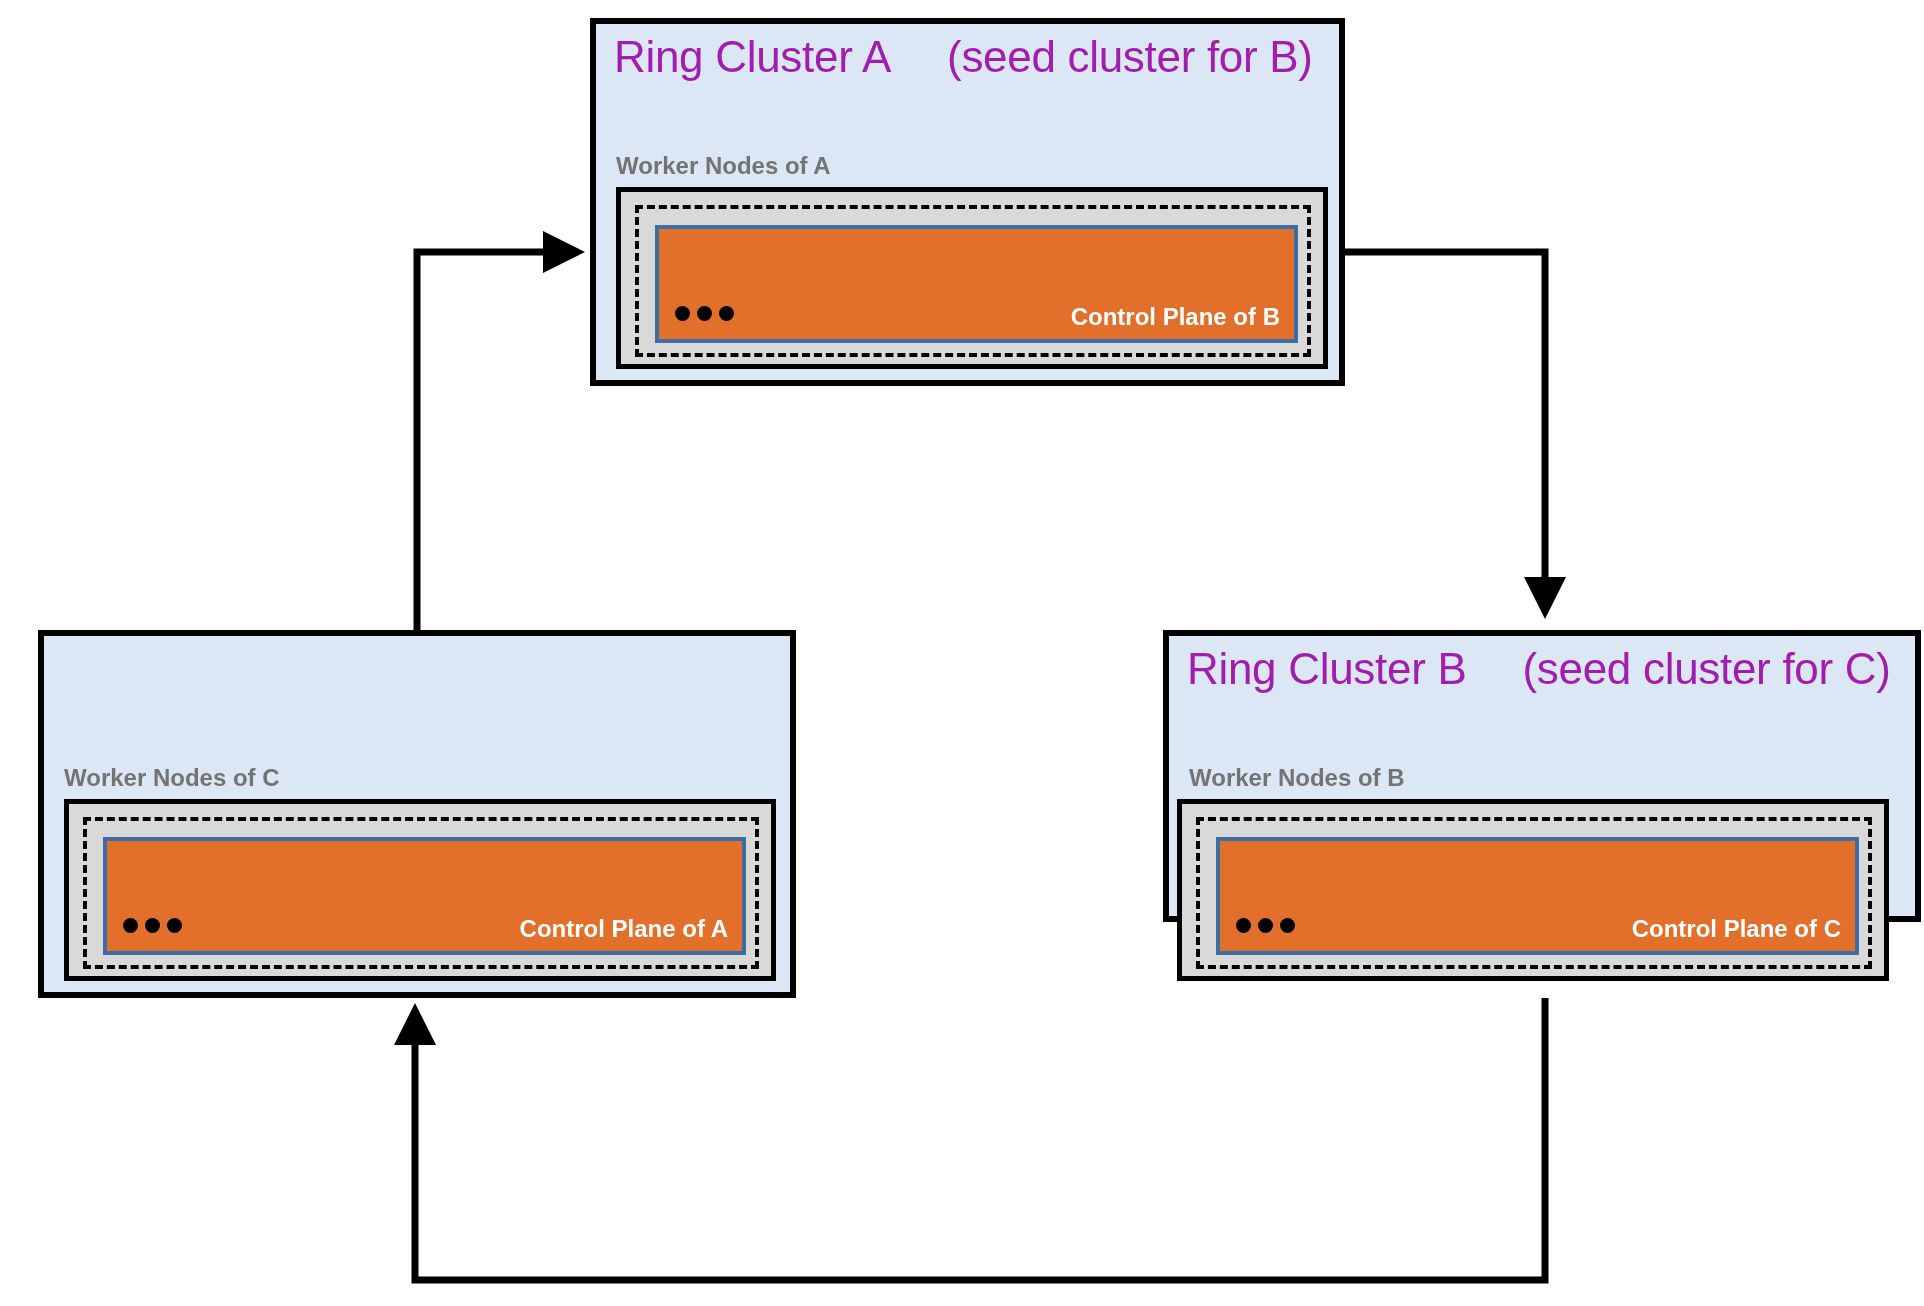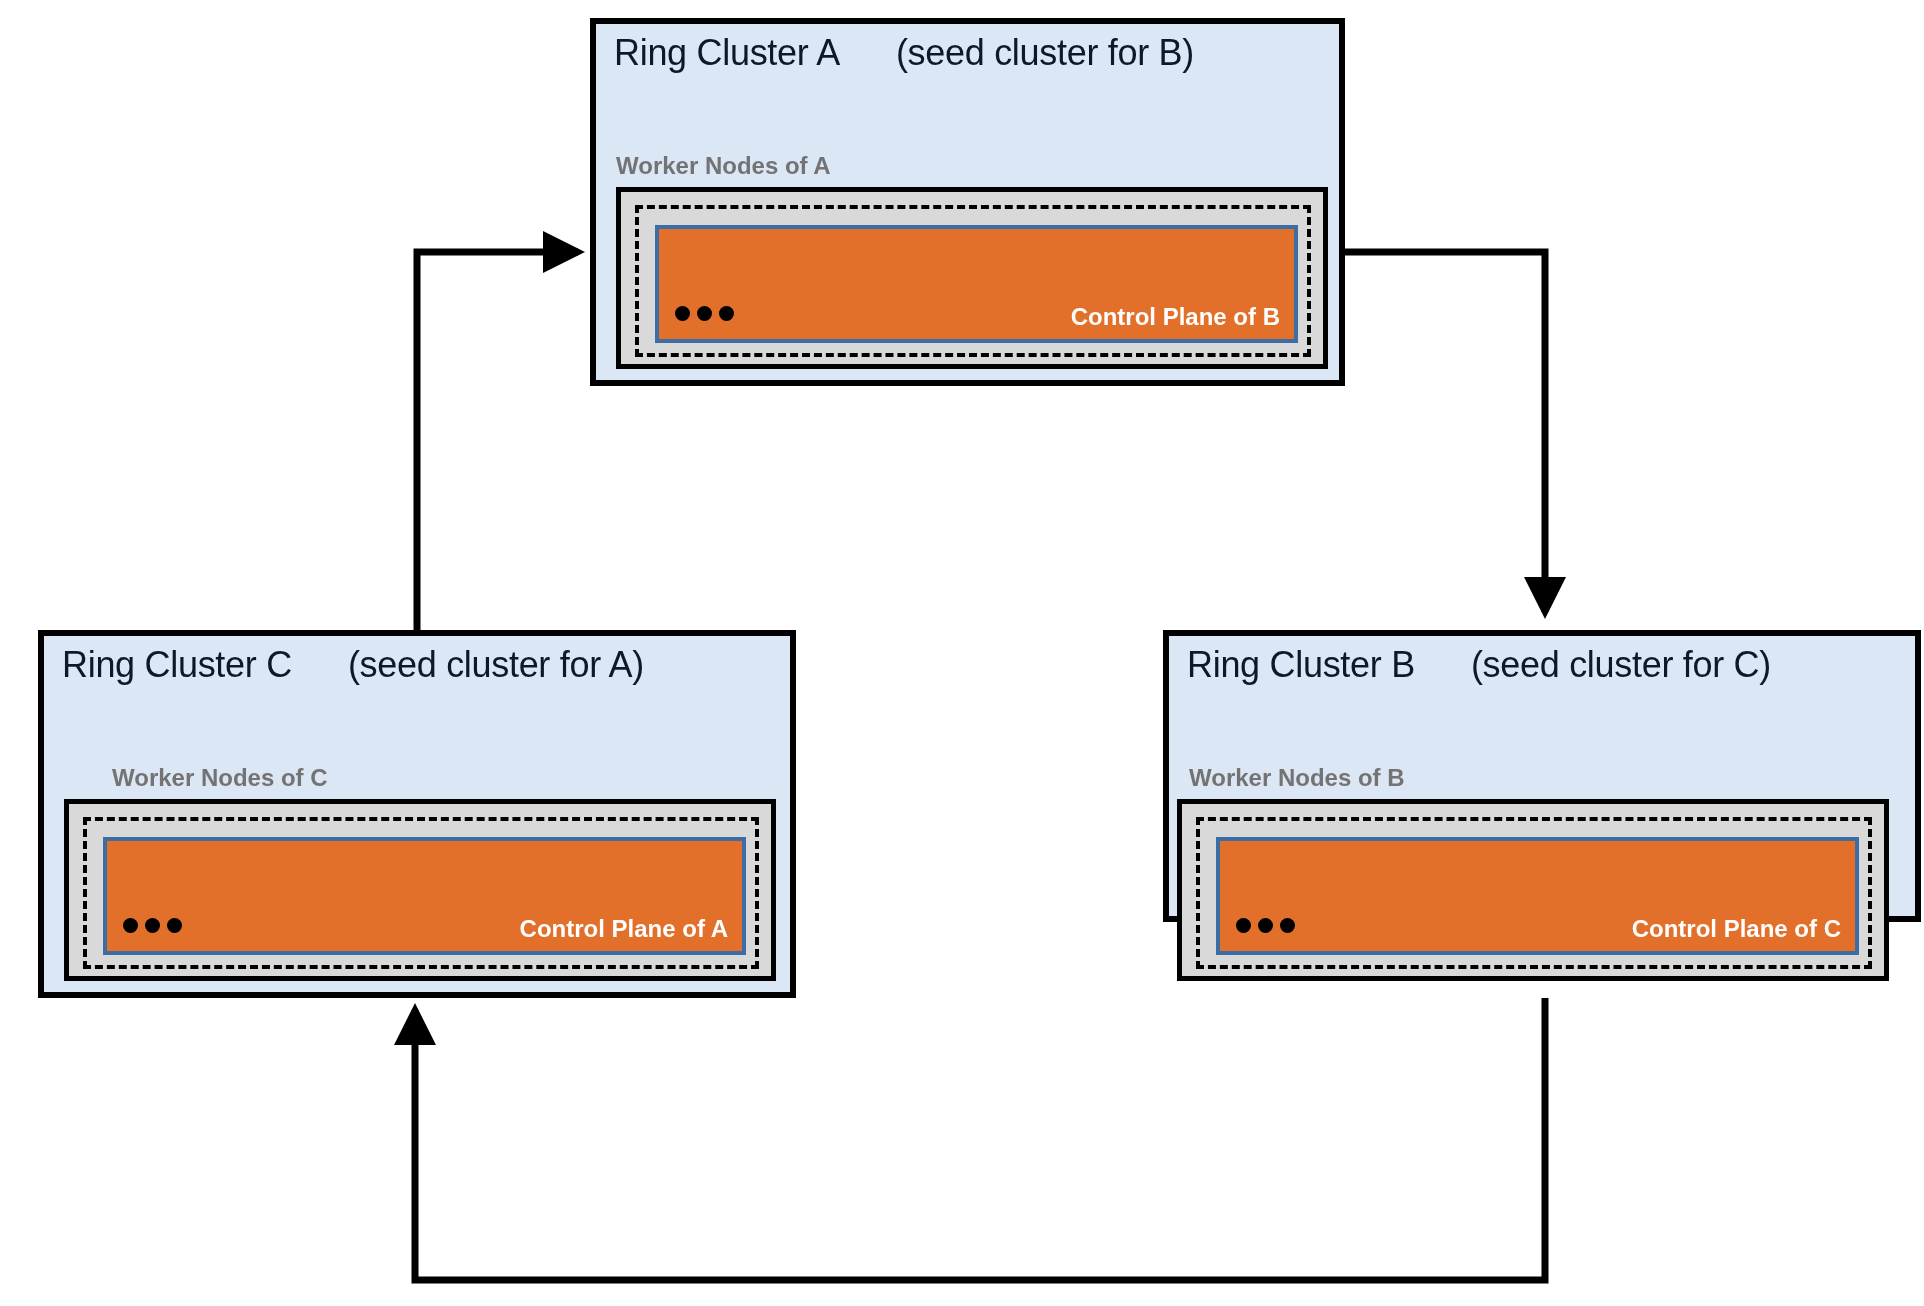--- a/index.html
+++ b/index.html
@@ -32,23 +32,23 @@
   .cluster {
     position: absolute;
     background: #dce7f5;
     border: 6px solid #000000;
     box-sizing: border-box;
   }
   .cluster-title {
     position: absolute;
     left: 18px;
     top: 8px;
-    font-size: 36px;
+    font-size: 44px;
     font-weight: 400;
-    color: #0f172a;
+    color: #a21caf;
     white-space: nowrap;
     letter-spacing: -0.3px;
   }
   .cluster-title .seed {
     display: inline-block;
     margin-left: 56px;
   }
   .workers-label {
     position: absolute;
     left: 20px;
@@ -106,21 +106,21 @@
 
   
   #cluster-a { left: 590px; top: 18px; width: 755px; height: 368px; }
   #cluster-a .workers-label { top: 128px; }
   #cluster-a .worker-box   { left: 20px; top: 163px; width: 712px; height: 182px; padding-left: 8px; }
   #cluster-a .dashed-box   { left: 14px; top: 13px; width: 676px; height: 152px; }
   #cluster-a .control-plane{ left: 16px; top: 16px; width: 643px; height: 118px; }
 
   
   #cluster-c { left: 38px; top: 630px; width: 758px; height: 368px; }
-  #cluster-c .workers-label { top: 128px; margin-left: 48px; }
+  #cluster-c .workers-label { top: 128px; }
   #cluster-c .worker-box   { left: 20px; top: 163px; width: 712px; height: 182px; padding-left: 8px; }
   #cluster-c .dashed-box   { left: 14px; top: 13px; width: 676px; height: 152px; }
   #cluster-c .control-plane{ left: 16px; top: 16px; width: 643px; height: 118px; }
 
   
   #cluster-b { left: 1163px; top: 630px; width: 758px; height: 292px; }
   #cluster-b .workers-label { top: 128px; }
   #cluster-b .worker-box   { left: 8px; top: 163px; width: 712px; height: 182px; }
   #cluster-b .dashed-box   { left: 14px; top: 13px; width: 676px; height: 152px; }
   #cluster-b .control-plane{ left: 16px; top: 16px; width: 643px; height: 118px; }
@@ -158,23 +158,20 @@
               <i></i>
               <i></i>
           </div>
           <div class="cp-label">Control Plane of B</div>
         </div>
       </div>
     </div>
   </div>
 
   <div class="cluster" id="cluster-c">
-    <div class="cluster-title">
-      <span>Ring Cluster C</span><span class="seed">(seed cluster for A)</span>
-    </div>
     <div class="workers-label">Worker Nodes of C</div>
 
     <div class="worker-box">
       <div class="dashed-box">
         <div class="control-plane">
           <div class="dots">
             <i></i>
               <i></i>
               <i></i>
           </div>

